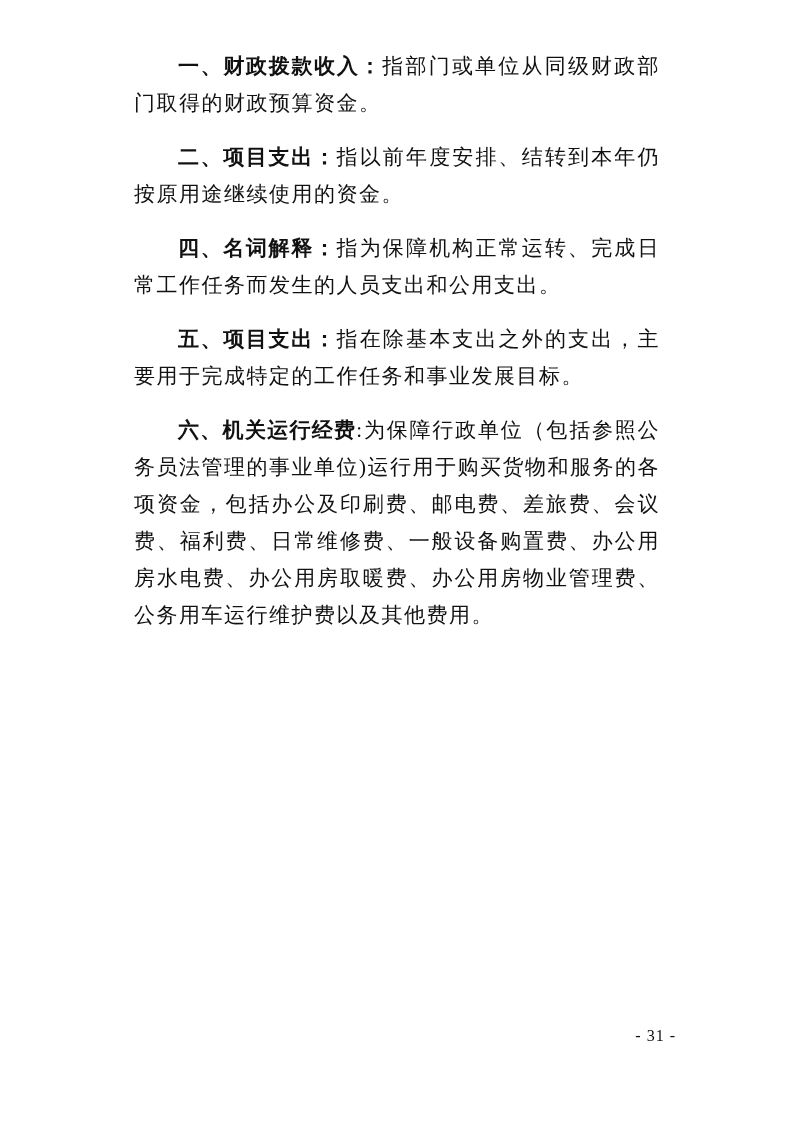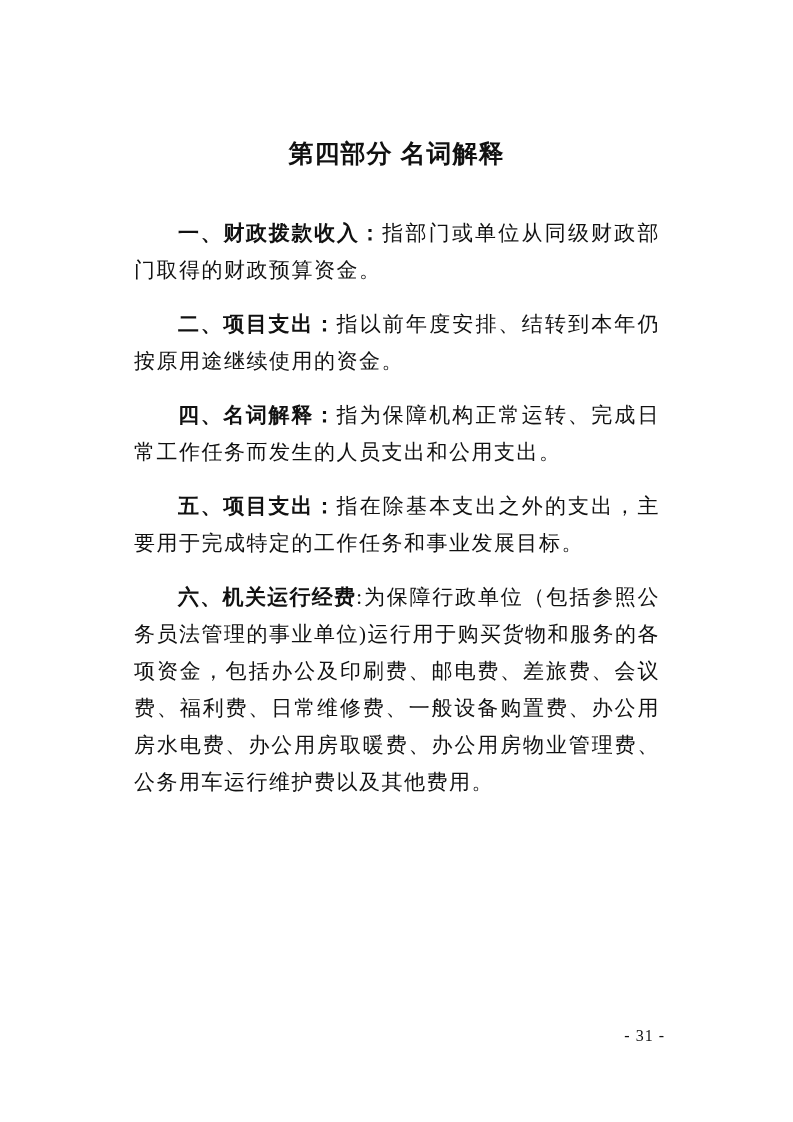--- a/index.html
+++ b/index.html
@@ -36,34 +36,33 @@
     text-indent: 44px;
   }
   .term {
     font-family: "Liberation Sans", "DejaVu Sans", sans-serif;
     font-weight: bold;
     letter-spacing: 1px;
   }
   .page-footer {
     position: absolute;
     top: 1026px;
-    right: 128px;
+    right: 117px;
     font-family: "Liberation Serif", "DejaVu Serif", serif;
     font-size: 16px;
     line-height: 20px;
     letter-spacing: 1px;
     color: #111111;
   }
 </style>
 </head>
 <body>
 
 <div class="page">
 
-  <div class="doc-title">第四部分 名词解释</div>
 
   <div class="content">
 
     <p><span class="term">一、财政拨款收入：</span><span>指部门或单位从同级财政部门取得的财政预算资金。</span></p>
 
     <p><span class="term">二、项目支出：</span><span>指以前年度安排、结转到本年仍按原用途继续使用的资金。</span></p>
 
 
     <p><span class="term">四、名词解释：</span><span>指为保障机构正常运转、完成日常工作任务而发生的人员支出和公用支出。</span></p>
 

